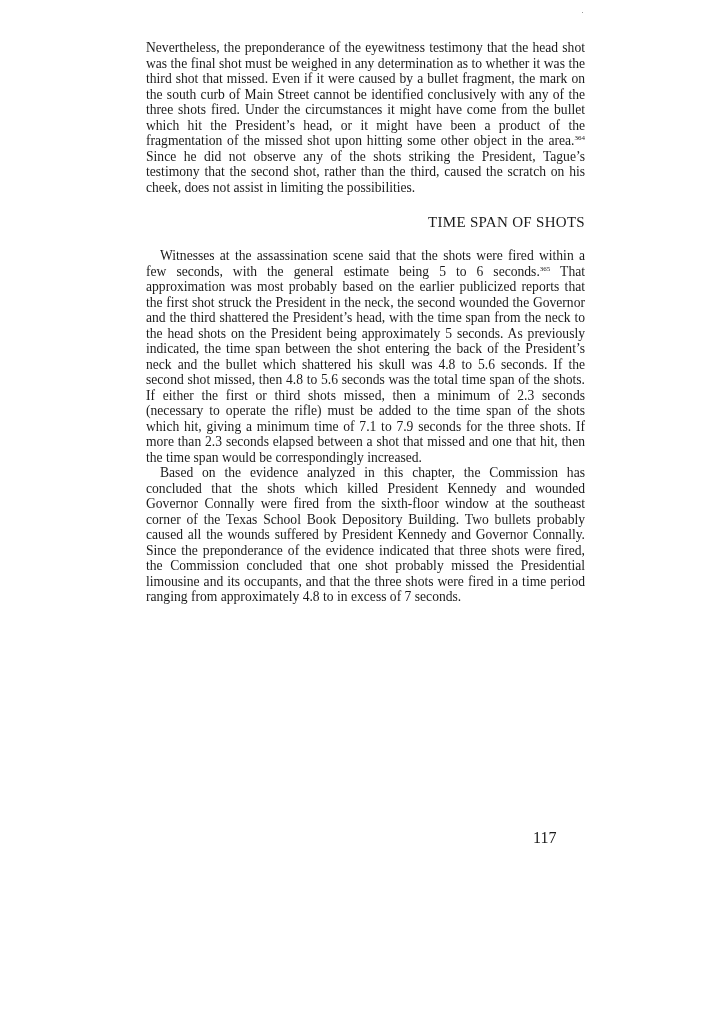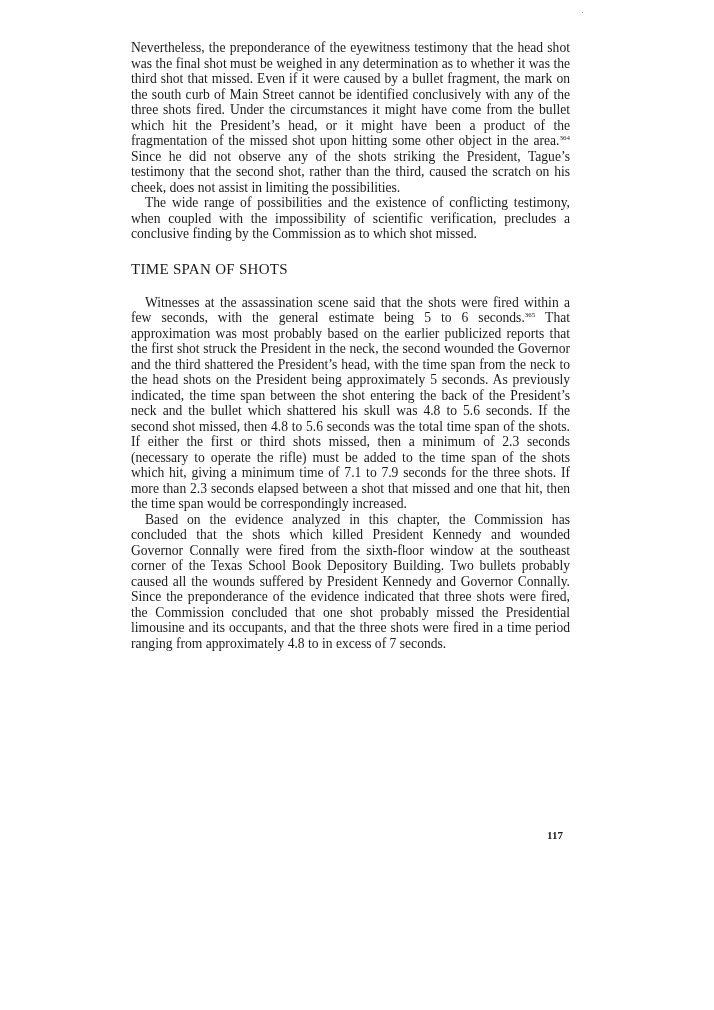--- a/index.html
+++ b/index.html
@@ -10,74 +10,73 @@
     body {
       width: 714px;
       height: 1010px;
       position: relative;
       overflow: hidden;
       font-family: "Liberation Serif", "DejaVu Serif", serif;
       color: #1a1a1a;
     }
     .page {
       position: absolute;
-      left: 131px;
+      left: 146px;
       top: 40px;
       width: 439px;
     }
     .para {
       margin: 0;
       font-size: 13.6px;
       line-height: 15.5px;
       text-align: justify;
       hyphens: none;
     }
     .para.indent {
       text-indent: 14px;
     }
     .heading {
-      text-align: left;
+      text-align: right;
       font-size: 15px;
       letter-spacing: 0.3px;
       margin: 0;
       font-weight: normal;
     }
     .h1 { margin-top: 19px; margin-bottom: 17px; }
     .h2 { margin-top: 20px; margin-bottom: 16px; }
     sup.fn {
       font-size: 7px;
       line-height: 0;
       vertical-align: 5px;
     }
     .page-number {
       position: absolute;
-      left: 547px;
+      left: 533px;
       top: 829px;
-      font-size: 11px;
-      font-weight: bold;
+      font-size: 16px;
+      font-weight: normal;
     }
     .speck {
       position: absolute;
       left: 582px;
       top: 12px;
       width: 1px;
       height: 1px;
       background: #999;
     }
   </style>
 </head>
 <body>
 
 <div class="speck"></div>
 
 <div class="page">
 
   <p class="para"><span>Nevertheless, the preponderance of the eyewitness testimony that the head shot was the final shot must be weighed in any determination as to whether it was the third shot that missed.  Even if it were caused by a bullet fragment, the mark on the south curb of Main Street cannot be identified conclusively with any of the three shots fired.  Under the circumstances it might have come from the bullet which hit the President’s head, or it might have been a product of the fragmentation of the missed shot upon hitting some other object in the area.</span><sup class="fn">364</sup><span>  Since he did not observe any of the shots striking the President, Tague’s testimony that the second shot, rather than the third, caused the scratch on his cheek, does not assist in limiting the possibilities.</span></p>
 
-  <p class="para indent">The wide range of possibilities and the existence of conflicting testimony, when coupled with the impossibility of scientific verification, precludes a conclusive finding by the Commission as to which shot missed.</p>
 
   <h2 class="heading h1">TIME SPAN OF SHOTS</h2>
 
   <p class="para indent"><span>Witnesses at the assassination scene said that the shots were fired within a few seconds, with the general estimate being 5 to 6 seconds.</span><sup class="fn">365</sup><span> That approximation was most probably based on the earlier publicized reports that the first shot struck the President in the neck, the second wounded the Governor and the third shattered the President’s head, with the time span from the neck to the head shots on the President being approximately 5 seconds.  As previously indicated, the time span between the shot entering the back of the President’s neck and the bullet which shattered his skull was 4.8 to 5.6 seconds.  If the second shot missed, then 4.8 to 5.6 seconds was the total time span of the shots.  If either the first or third shots missed, then a minimum of 2.3 seconds (necessary to operate the rifle) must be added to the time span of the shots which hit, giving a minimum time of 7.1 to 7.9 seconds for the three shots.  If more than 2.3 seconds elapsed between a shot that missed and one that hit, then the time span would be correspondingly increased.</span></p>
 
 
   <p class="para indent">Based on the evidence analyzed in this chapter, the Commission has concluded that the shots which killed President Kennedy and wounded Governor Connally were fired from the sixth-floor window at the southeast corner of the Texas School Book Depository Building.  Two bullets probably caused all the wounds suffered by President Kennedy and Governor Connally.  Since the preponderance of the evidence indicated that three shots were fired, the Commission concluded that one shot probably missed the Presidential limousine and its occupants, and that the three shots were fired in a time period ranging from approximately 4.8 to in excess of 7 seconds.</p>
 
 </div>
 

